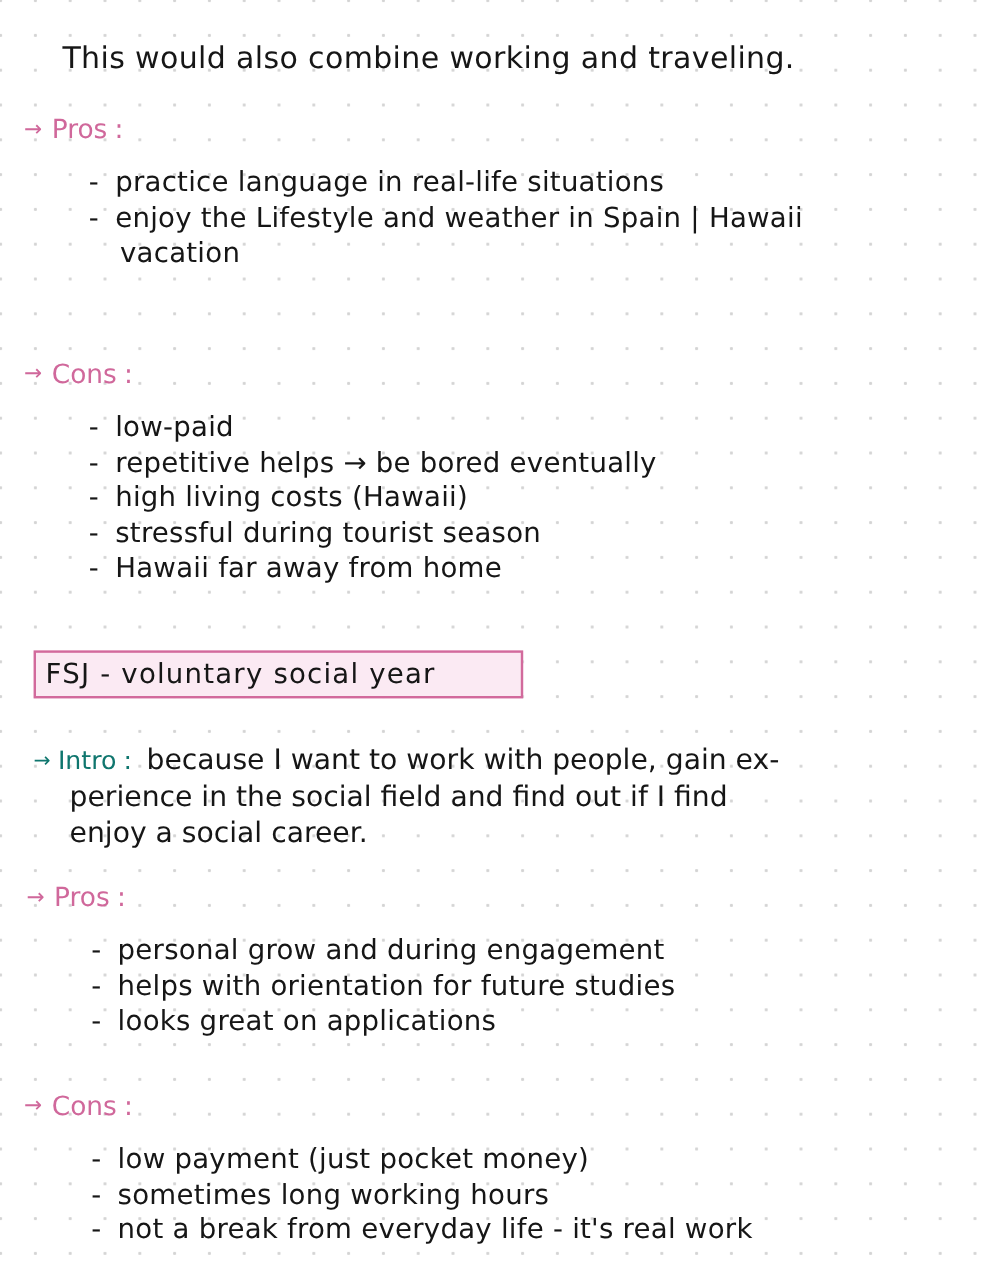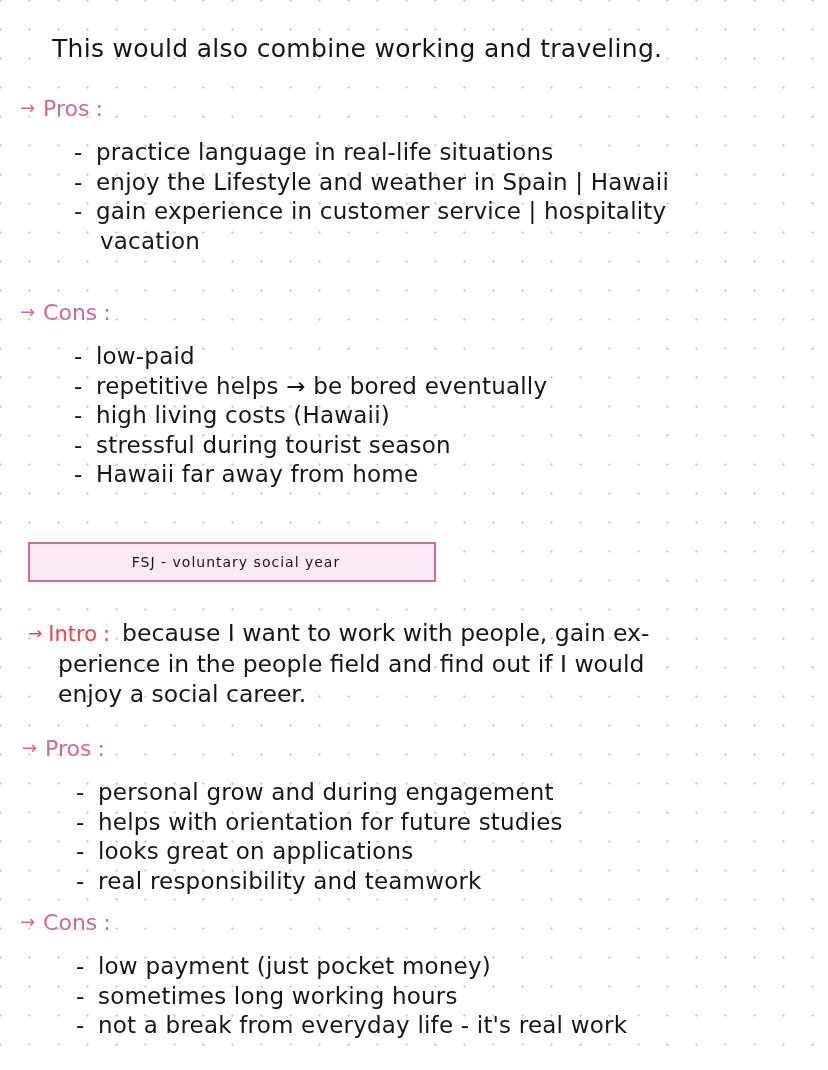--- a/index.html
+++ b/index.html
@@ -75,43 +75,42 @@
     }
     .section-box {
       position: absolute;
       left: 28px;
       top: 542px;
       width: 408px;
       height: 40px;
       background: #fbeaf3;
       border: 2px solid #d26a9c;
       box-sizing: border-box;
-      font-size: 14px;
+      font-size: 23px;
       line-height: 36px;
       padding-left: 8px;
       letter-spacing: 1px;
       white-space: nowrap;
-      text-align: center;
     }
     .para {
       position: absolute;
       left: 28px;
       top: 618px;
       width: 790px;
     }
     .para .row {
       white-space: nowrap;
       font-size: 23.5px;
       line-height: 30px;
     }
     .para .row.indent {
       padding-left: 30px;
     }
     .para .label {
-      color: #ef4444;
+      color: #0f766e;
       font-size: 21px;
     }
     .para .label .arrow {
       font-size: 17px;
       margin-right: 6px;
       vertical-align: 2px;
     }
     .para .label .colon {
       margin: 0 12px 0 6px;
     }
@@ -122,53 +121,51 @@
 <div class="page">
 
   <div class="line intro-line">This would also combine working and traveling.</div>
 
   <div class="heading" style="left:20px; top:94px;">
     <span class="arrow">→</span><span>Pros</span><span class="colon">:</span>
   </div>
   <ul class="list" style="left:58px; top:122px;">
     <li><span class="dash">-</span><span>practice language in real-life situations</span></li>
     <li><span class="dash">-</span><span>enjoy the Lifestyle and weather in Spain | Hawaii</span></li>
-    <li><span class="dash">-</span><span>gain experience in customer service | hospitality</span></li>
     <li class="cont">vacation</li>
   </ul>
 
   <div class="heading" style="left:20px; top:298px;">
     <span class="arrow">→</span><span>Cons</span><span class="colon">:</span>
   </div>
   <ul class="list" style="left:58px; top:326px;">
     <li><span class="dash">-</span><span>low-paid</span></li>
     <li><span class="dash">-</span><span>repetitive helps → be bored eventually</span></li>
     <li><span class="dash">-</span><span>high living costs (Hawaii)</span></li>
     <li><span class="dash">-</span><span>stressful during tourist season</span></li>
     <li><span class="dash">-</span><span>Hawaii far away from home</span></li>
   </ul>
 
   <div class="section-box">FSJ - voluntary social year</div>
 
   <div class="para">
     <div class="row">
       <span class="label"><span class="arrow">→</span><span>Intro</span><span class="colon">:</span></span><span>because I want to work with people, gain ex-</span>
     </div>
-    <div class="row indent">perience in the people field and find out if I would</div>
+    <div class="row indent">perience in the social field and find out if I find</div>
     <div class="row indent">enjoy a social career.</div>
   </div>
 
   <div class="heading" style="left:22px; top:734px;">
     <span class="arrow">→</span><span>Pros</span><span class="colon">:</span>
   </div>
   <ul class="list" style="left:60px; top:762px;">
     <li><span class="dash">-</span><span>personal grow and during engagement</span></li>
     <li><span class="dash">-</span><span>helps with orientation for future studies</span></li>
     <li><span class="dash">-</span><span>looks great on applications</span></li>
-    <li><span class="dash">-</span><span>real responsibility and teamwork</span></li>
   </ul>
 
   <div class="heading" style="left:20px; top:908px;">
     <span class="arrow">→</span><span>Cons</span><span class="colon">:</span>
   </div>
   <ul class="list" style="left:60px; top:936px;">
     <li><span class="dash">-</span><span>low payment (just pocket money)</span></li>
     <li><span class="dash">-</span><span>sometimes long working hours</span></li>
     <li><span class="dash">-</span><span>not a break from everyday life - it's real work</span></li>
   </ul>

